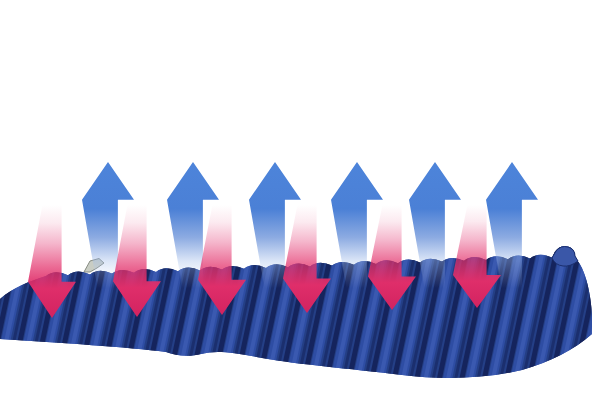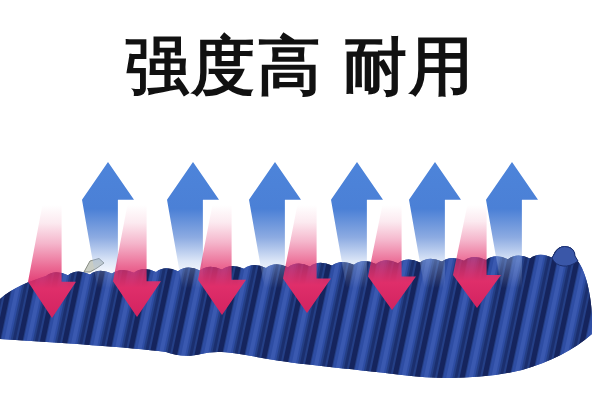--- a/index.html
+++ b/index.html
@@ -101,15 +101,14 @@
   <div class="arrow up" style="left:409px"></div>
   <div class="arrow up" style="left:486px"></div>
 
   <div class="arrow down" style="left:28px;height:113px"></div>
   <div class="arrow down" style="left:113px;height:112px"></div>
   <div class="arrow down" style="left:198px;height:110px"></div>
   <div class="arrow down" style="left:283px;height:108px"></div>
   <div class="arrow down" style="left:368px;height:105px"></div>
   <div class="arrow down" style="left:453px;height:103px"></div>
 
-  <div class="headline">强度高 耐用</div>
 
 </div>
 
 </body></html>

